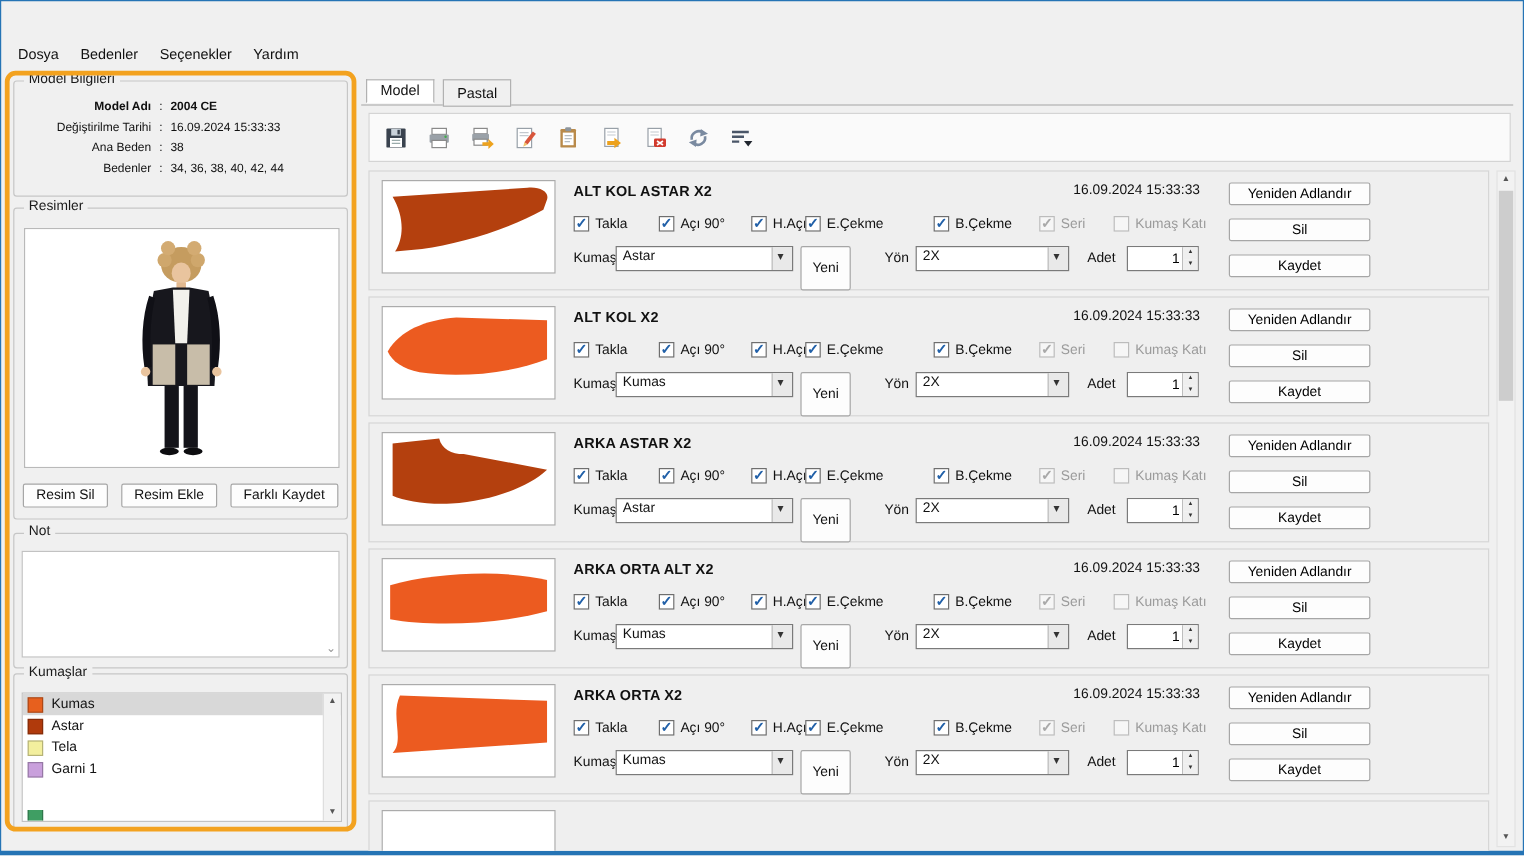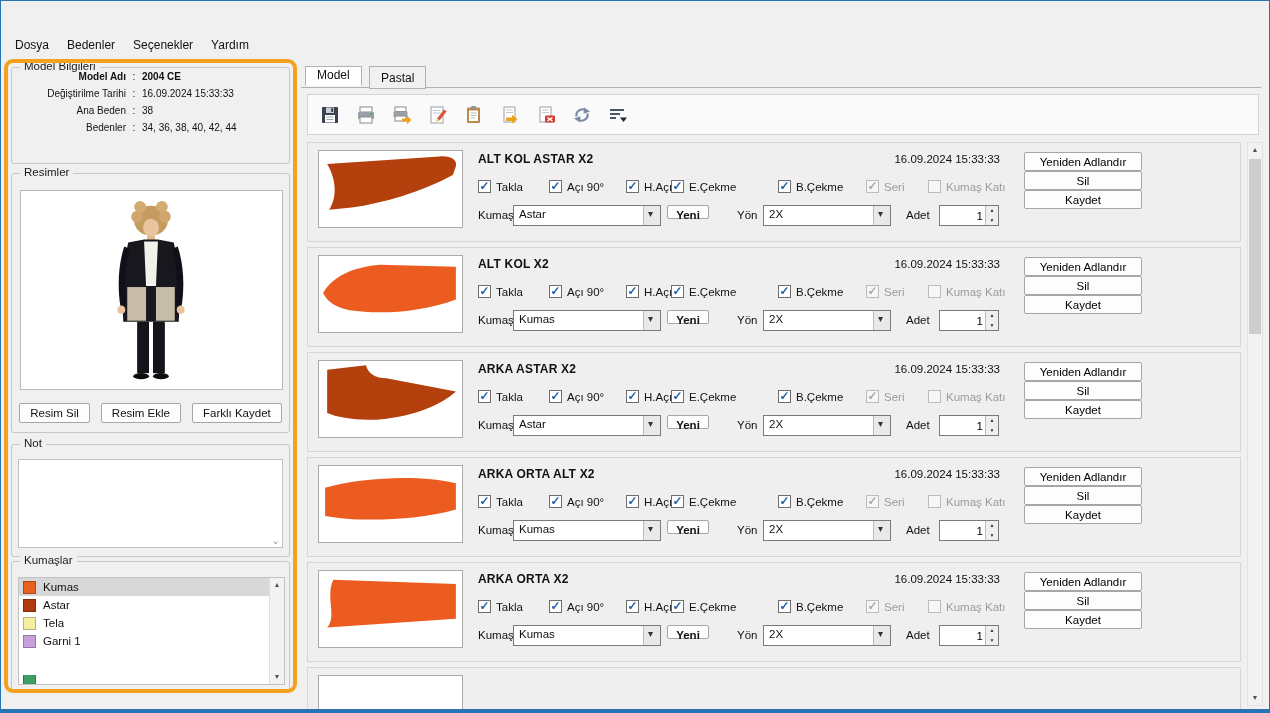--- a/index.html
+++ b/index.html
@@ -23,21 +23,21 @@
   .menubar { position:absolute; left:0; top:31px; right:0; height:25px; display:flex; align-items:center; padding-left:5px; }
   .menu-item { padding:4px 9px; font-size:12px; }
 
   
   .annotation { position:absolute; left:3px; top:58px; width:293px; height:634px;
                 border:4px solid #f3a21f; border-radius:9px; pointer-events:none; z-index:60; }
 
   .groupbox { position:absolute; border:1px solid #c6c6c6; border-radius:3px; }
   .gb-title { position:absolute; top:-8px; left:8px; background:#f0f0f0; padding:0 4px; font-size:11.5px; color:#1a1a1a; }
 
-  #model-info { left:10px; top:66px; width:279px; height:97px; }
+  #model-info { left:10px; top:66px; width:279px; height:97px; padding-top:13px; }
   .info-row { display:flex; font-size:10px; line-height:17px; }
   .info-label { width:114px; text-align:right; }
   .info-colon { width:16px; text-align:center; }
   .info-row.bold .info-label, .info-row.bold .info-value { font-weight:bold; }
 
   #resimler { left:10px; top:172px; width:279px; height:260px; }
   .photo-frame { position:absolute; left:8px; top:16px; width:263px; height:200px; background:#fff; border:1px solid #b9b9b9; }
   .photo-frame svg { width:100%; height:100%; }
   .img-buttons { position:absolute; left:0; right:0; bottom:9px; display:flex; justify-content:center; gap:11px; }
 
@@ -90,31 +90,31 @@
   .cb.dis.checked .box::after { color:#a9a9a9; }
   .c0{left:170px}.c1{left:241px}.c2{left:318px}.c3{left:363px}.c4{left:470px}.c5{left:558px}.c6{left:620px}
 
   .rowlab { position:absolute; top:66px; font-size:11.5px; }
   .lab-kumas{left:170px}.lab-yon{left:429px}.lab-adet{left:598px}
   .select { position:absolute; top:62px; height:21px; background:#fff; border:1px solid #7a7a7a; }
   .sel-fabric{left:205px;width:148px}.sel-dir{left:455px;width:128px}
   .sel-text { position:absolute; left:5px; top:2px; font-size:11.5px; }
   .sel-arrow { position:absolute; right:0; top:0; bottom:0; width:17px; background:#e9e9e9; border-left:1px solid #bdbdbd; }
   .sel-arrow::after { content:"▾"; position:absolute; left:4px; top:2px; font-size:10px; color:#333; }
-  .btn-yeni { position:absolute; left:359px; top:62px; width:42px; height:14px; padding:0;font-weight:bold; }
+  .btn-yeni { position:absolute; left:359px; top:62px; width:42px; height:37px; padding:0; }
 
   .spin { position:absolute; left:631px; top:62px; width:60px; height:21px; background:#fff; border:1px solid #7a7a7a; }
   .spin input { position:absolute; left:0; top:0; width:46px; height:19px; border:none; outline:none;
                 text-align:right; font-size:11.5px; font-family:"Liberation Sans",sans-serif; padding-right:3px; }
   .spin-btns { position:absolute; right:0; top:0; bottom:0; width:13px; border-left:1px solid #bdbdbd; }
   .spin-btns div { height:50%; background:#efefef; font-size:5px; color:#333; text-align:center; line-height:9px; }
   .spin-btns .su::after{content:"▲"} .spin-btns .sd::after{content:"▼"}
 
   .rowbtns { position:absolute; left:716px; top:9px; width:118px; }
-  .rowbtns button { display:block; width:118px; height:19px; margin-bottom:0; background:#fdfdfd;
+  .rowbtns button { display:block; width:118px; height:19px; margin-bottom:11px; background:#fdfdfd;
                     border:1px solid #a6a6a6; border-radius:2px; font-size:11.5px; font-family:"Liberation Sans",sans-serif; }
 
   #vscroll { position:absolute; left:1246px; top:141px; width:16px; height:564px; background:#f2f2f2; border:1px solid #e2e2e2; }
   #vscroll .thumbbar { position:absolute; left:1px; right:1px; top:16px; height:175px; background:#cdcdcd; }
 </style>
 </head>
 <body>
 
 <div class="window">
 

